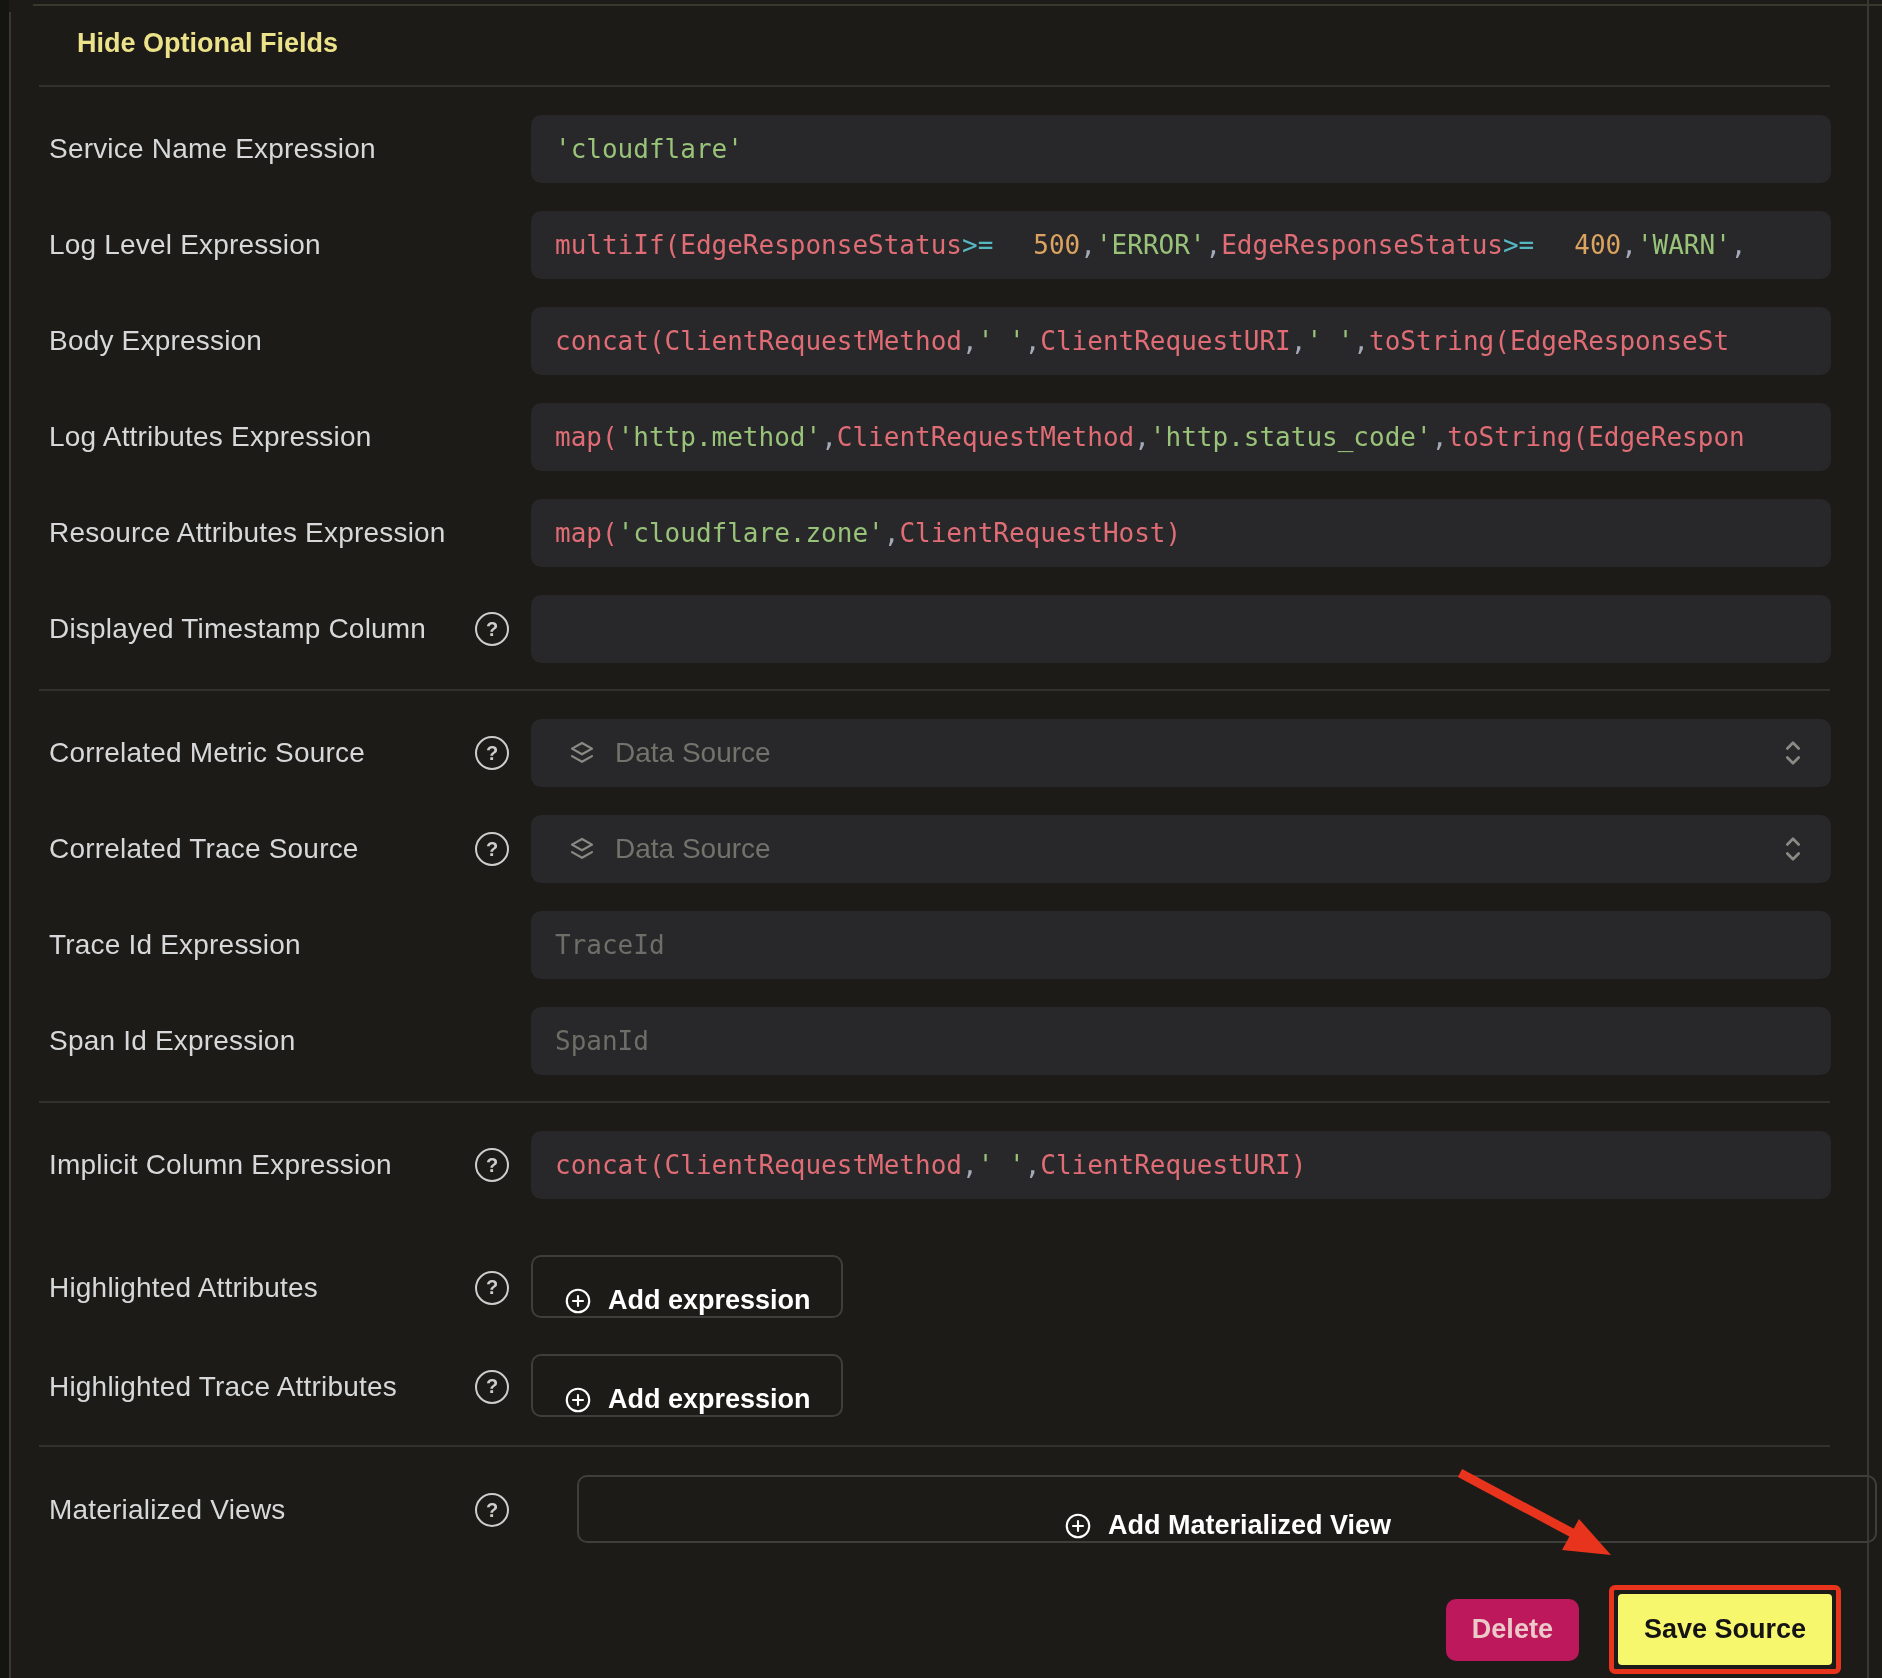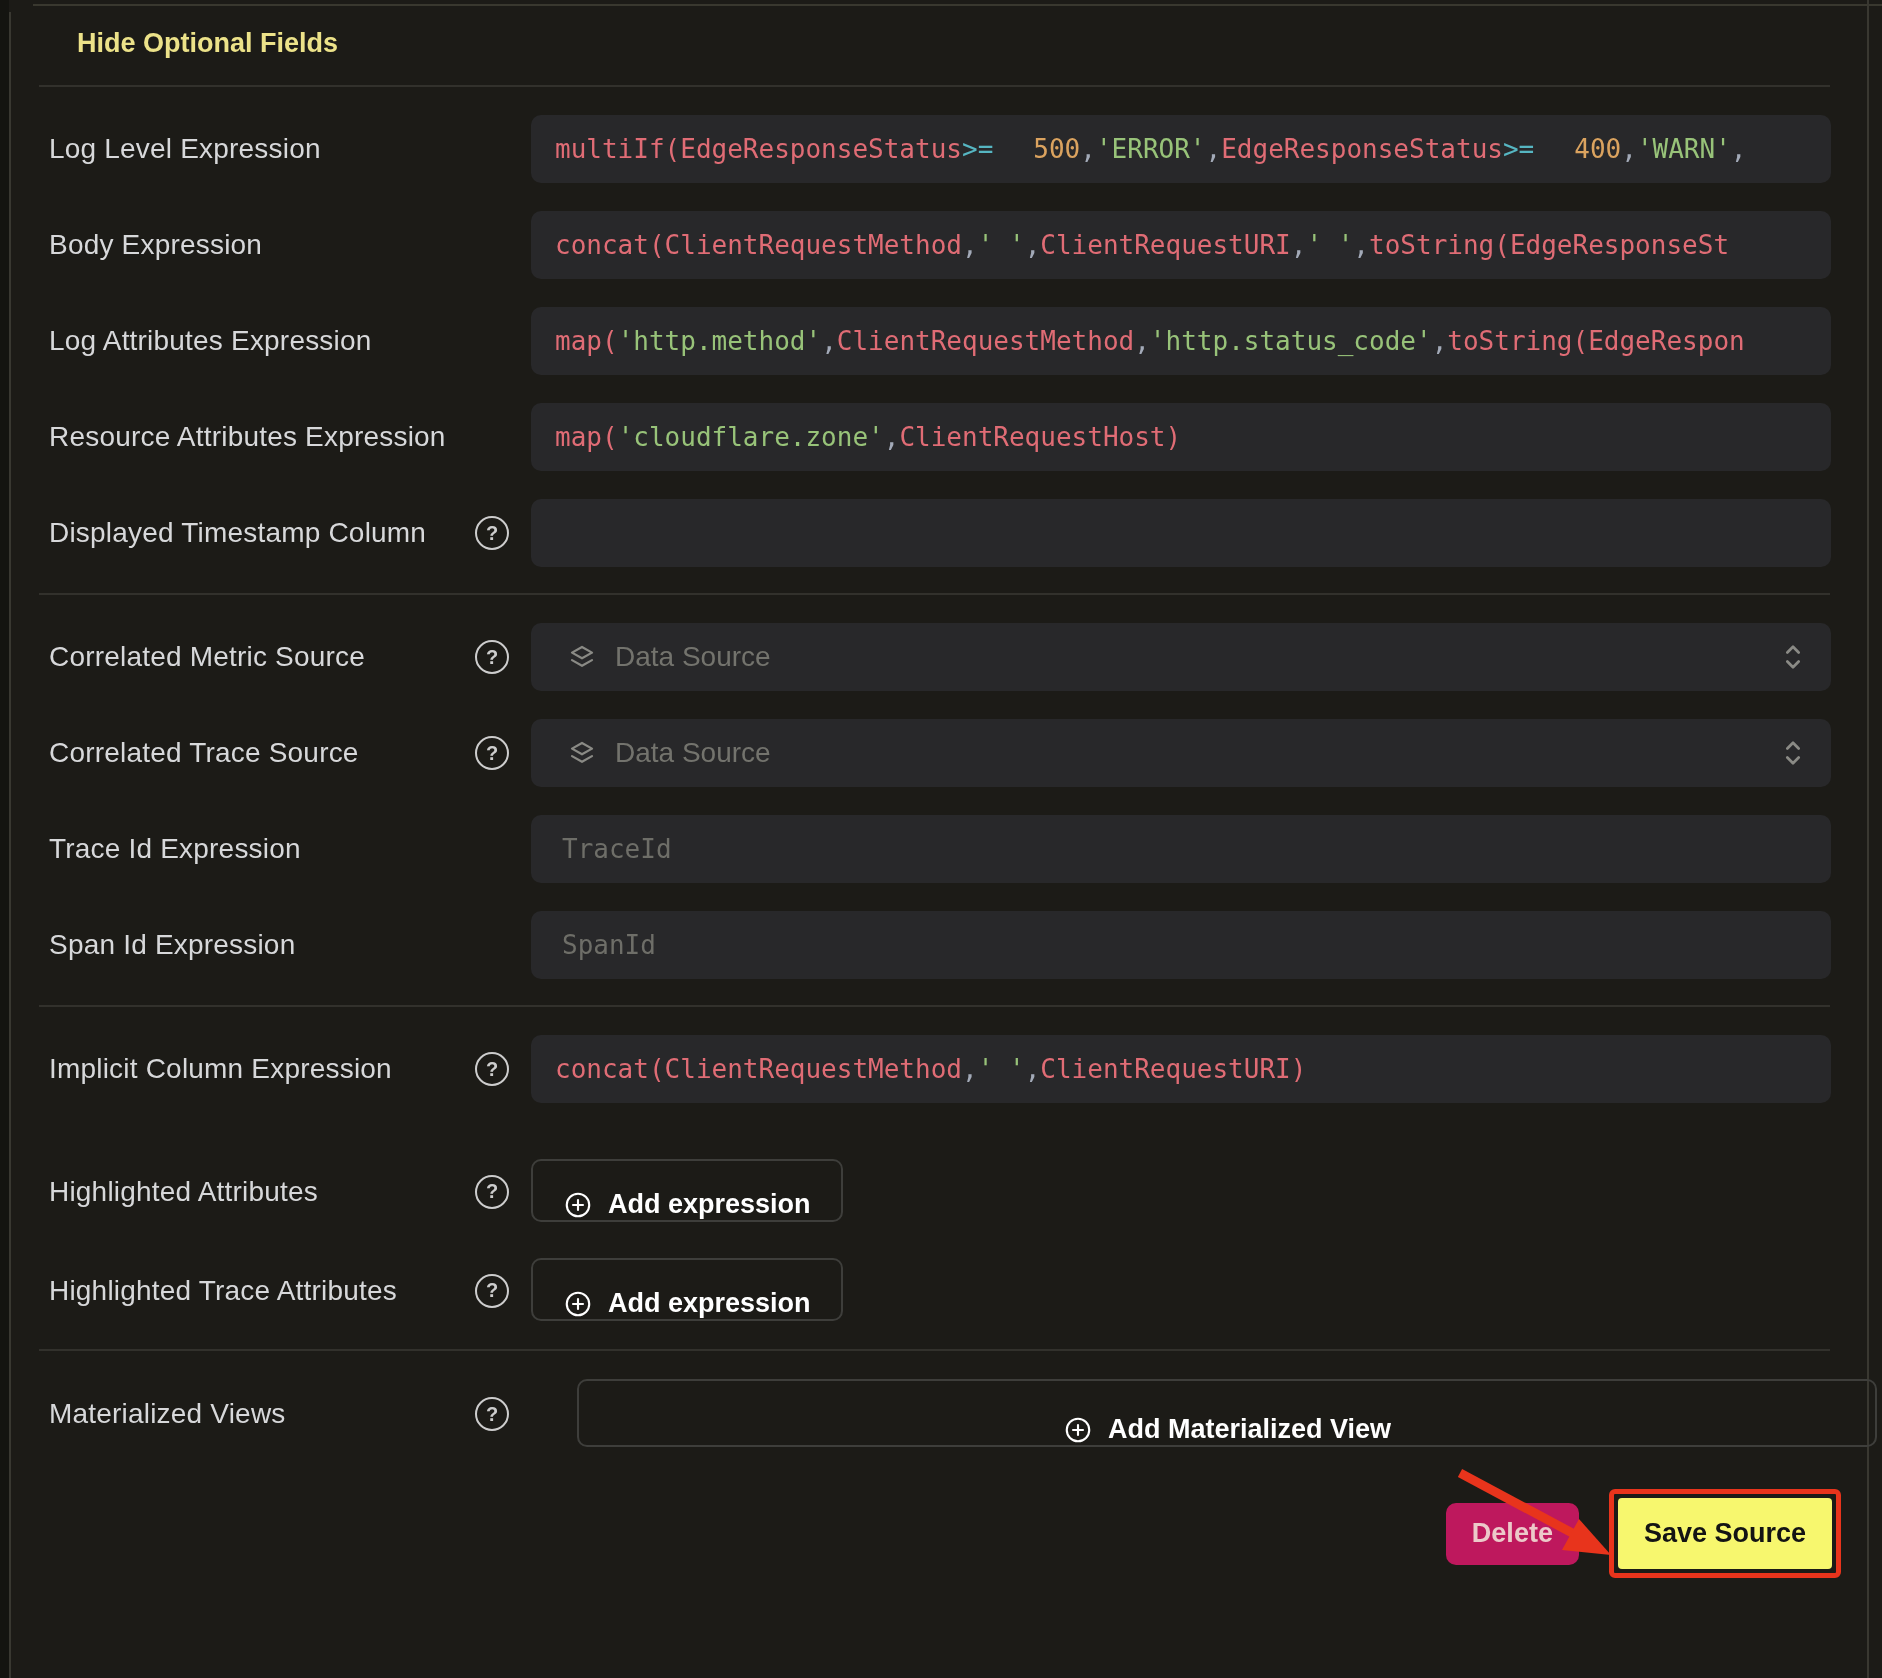--- a/index.html
+++ b/index.html
@@ -30,21 +30,21 @@
   .box{height:68px;background:#28282a;border-radius:10px;display:flex;align-items:center;
        padding:0 24px;overflow:hidden;white-space:nowrap;box-sizing:border-box;}
   .code{font-family:"DejaVu Sans Mono",monospace;font-size:26px;color:#abb2bf;}
   .tk-id{color:var(--code-red,#e06c75);}
   .tk-str{color:var(--code-green,#98c379);}
   .tk-num{color:var(--code-orange,#dba35f);margin-left:40px;}
   .tk-op{color:var(--code-cyan,#56b6c2);}
   .tk-punc{color:var(--code-punc,#a3aab8);}
 
   input.plain{width:100%;height:68px;background:#28282a;border:none;border-radius:10px;outline:none;
-        padding:0 31px;box-sizing:border-box;color:#d7d8da;font-family:"DejaVu Sans Mono",monospace;
+        padding:0 24px;box-sizing:border-box;color:#d7d8da;font-family:"DejaVu Sans Mono",monospace;
         font-size:26px;}
   input.plain::placeholder{color:#6e6e68;opacity:1;}
 
   .select{cursor:pointer;gap:18px;padding-left:36px;}
   .select .ph{color:#73736d;font-size:28px;}
   .select .spacer{flex:1;}
   .icon{flex:none;display:flex;align-items:center;justify-content:center;}
 
   .btn-outline{display:inline-flex;align-items:flex-end;justify-content:center;gap:15px;height:63px;
         padding:0 30px;background:transparent;border:2px solid #3e3e3b;border-radius:10px;
@@ -68,20 +68,30 @@
   <div class="left-dark"></div>
   <div class="left-line"></div>
   <div class="scrollbar"></div>
 
   <div class="content">
 
     <a class="toggle-optional">Hide Optional Fields</a>
     <hr class="divider">
 
     
+    <div class="row">
+      <div class="label-col">
+        <span class="label">Service Name Expression</span>
+      </div>
+      <div class="input-col">
+        <div class="box code">
+            <span class="tk-str">'cloudflare'</span>
+          </div>
+      </div>
+    </div>
 
     
     <div class="row">
       <div class="label-col">
         <span class="label">Log Level Expression</span>
       </div>
       <div class="input-col">
         <div class="box code">
             <span class="tk-id">multiIf(EdgeResponseStatus </span>
             <span class="tk-op">&gt;= </span>

